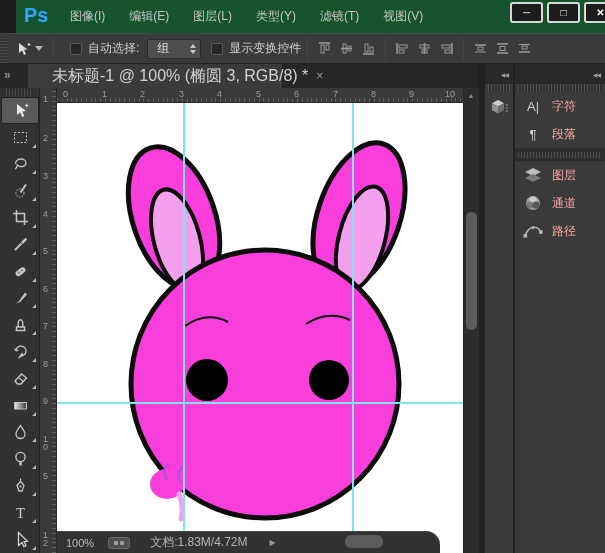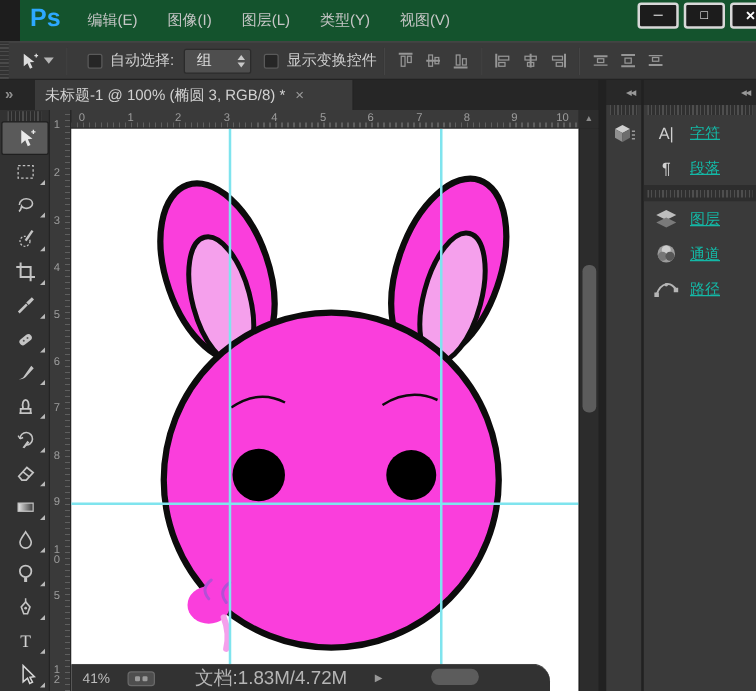--- a/index.html
+++ b/index.html
@@ -39,21 +39,21 @@
   .spin-up { width:0;height:0;border-left:3.5px solid transparent;border-right:3.5px solid transparent;border-bottom:4px solid #c9c9c9; }
   .spin-dn { width:0;height:0;border-left:3.5px solid transparent;border-right:3.5px solid transparent;border-top:4px solid #c9c9c9; }
   .align-group { display:flex; gap:7px; margin:0 3px; }
   .align-ico svg { display:block; }
 
   
   .tabrow { left:0; top:64px; width:479px; height:24px; background:#262626; }
   .tb-expand { left:4px; top:68px; font-size:12px; font-weight:bold; color:#8f8f8f; letter-spacing:-1px; }
   .doc-tab { left:28px; top:64px; height:24px; width:255px; background:#3b3b3b;
     border-right:1px solid #1f1f1f; display:flex; align-items:center; padding:0 8px; }
-  .doc-tab .title { font-size:12px; color:#d2d2d2; white-space:nowrap; }
+  .doc-tab .title { font-size:16px; color:#d2d2d2; white-space:nowrap;margin-left:16px; }
   .doc-tab .close { margin-left:8px; color:#9a9a9a; font-size:12px; line-height:10px; }
 
   
   .toolbar { left:0; top:88px; width:40px; height:465px; background:#323232; border-right:1px solid #242424; }
   .tool-grip { height:8px; margin:1px 6px 0 6px; background:repeating-linear-gradient(90deg,#4c4c4c 0 1px,#2c2c2c 1px 3px); }
   .tool { position:relative; width:38px; height:26.8px; margin-left:1px;
     display:flex; align-items:center; justify-content:center; }
   .tool.selected { background:#5a5a5a; border:1px solid #1f1f1f; border-radius:2px; }
   .tool .fly { position:absolute; right:3px; bottom:3px; width:0; height:0;
     border-top:4px solid transparent; border-right:4px solid #b9b9b9; }
@@ -82,49 +82,50 @@
   .vscroll { left:463px; top:103px; width:16px; height:450px; background:#2c2c2c; border-left:1px solid #1f1f1f; }
   .vthumb { position:absolute; left:2px; top:109px; width:11px; height:118px; background:#5c5c5c; border-radius:5px; }
 
   
   .statusbar { left:57px; top:531px; width:383px; height:22px; background:#323232;
     border-top:1px solid #454545; border-top-right-radius:14px; display:flex; align-items:center; }
   .statusbar .zoomval { margin-left:9px; color:#bdbdbd; font-size:11px; }
   .status-icon { margin-left:14px; width:22px; height:12px; background:#4e4e4e; border:1px solid #6a6a6a;
     border-radius:3px; display:flex; align-items:center; justify-content:center; gap:2px; }
   .status-icon i { width:4px; height:4px; background:#9b9b9b; border-radius:1px; }
-  .statusbar .docinfo { margin-left:32px; color:#b5b5b5; font-size:15px; }
+  .statusbar .docinfo { margin-left:20px; color:#b5b5b5; font-size:12px; }
   .statusbar .expand { margin-left:22px; color:#989898; font-size:8px; }
   .hthumb { position:absolute; left:288px; top:3px; width:38px; height:13px; background:#5c5c5c; border-radius:6px; }
 
   
   .panelzone { left:479px; top:64px; width:126px; height:489px; background:#212121; }
   .pz-col-narrow { position:absolute; left:6px; top:0; width:28px; height:489px; }
   .pz-col-wide { position:absolute; left:36px; top:0; width:90px; height:489px; }
   .pz-header { height:20px; background:#282828; display:flex; align-items:center;
     justify-content:flex-end; padding-right:5px; color:#999; font-size:6px; letter-spacing:-1px; }
   .pz-body { background:#3a3a3a; height:469px; }
   .pz-grip { height:8px; background:repeating-linear-gradient(90deg,#4e4e4e 0 1px,#303030 1px 3px); margin:0 3px; }
   .cube-btn { height:30px; display:flex; align-items:center; justify-content:center; }
   .panel-row { height:28px; display:flex; align-items:center; padding-left:8px; gap:9px; }
   .panel-row .ico { width:20px; display:flex; justify-content:center; color:#d0d0d0; font-size:13px; }
-  .panel-row .lbl { color:#14b8a6; font-size:12px;text-decoration:underline; }
+  .panel-row .lbl { color:#fca5a5; font-size:12px; }
   .panel-gap { height:13px; background:#2d2d2d; display:flex; align-items:center; }
   .panel-gap .pz-grip { flex:1; height:6px; }
 </style>
 </head>
 <body>
 
 <div class="abs menubar">
   <div class="abs ps-logo">Ps</div>
   <div class="abs menu-items">
+    <span class="menu-item">图像(I)</span>
     <span class="menu-item">编辑(E)</span>
-    <span class="menu-item">图像(I)</span>
     <span class="menu-item">图层(L)</span>
     <span class="menu-item">类型(Y)</span>
+    <span class="menu-item">滤镜(T)</span>
     <span class="menu-item">视图(V)</span>
   </div>
   <div class="abs win-controls">
     <div class="win-btn">─</div>
     <div class="win-btn">□</div>
     <div class="win-btn">✕</div>
   </div>
 </div>
 
 <div class="abs optionsbar">
@@ -406,21 +407,21 @@
   <div class="guide-v" style="left:126px"></div>
   <div class="guide-v" style="left:295px"></div>
   <div class="guide-h" style="top:299px"></div>
 </div>
 
 <div class="abs vscroll">
   <div class="vthumb"></div>
 </div>
 
 <div class="abs statusbar">
-  <span class="zoomval">41%</span>
+  <span class="zoomval">100%</span>
   <span class="status-icon">
       <i></i>
       <i></i>
     </span>
   <span class="docinfo">文档:1.83M/4.72M</span>
   <span class="expand">▶</span>
   <div class="hthumb"></div>
 </div>
 
 <div class="abs panelzone">

